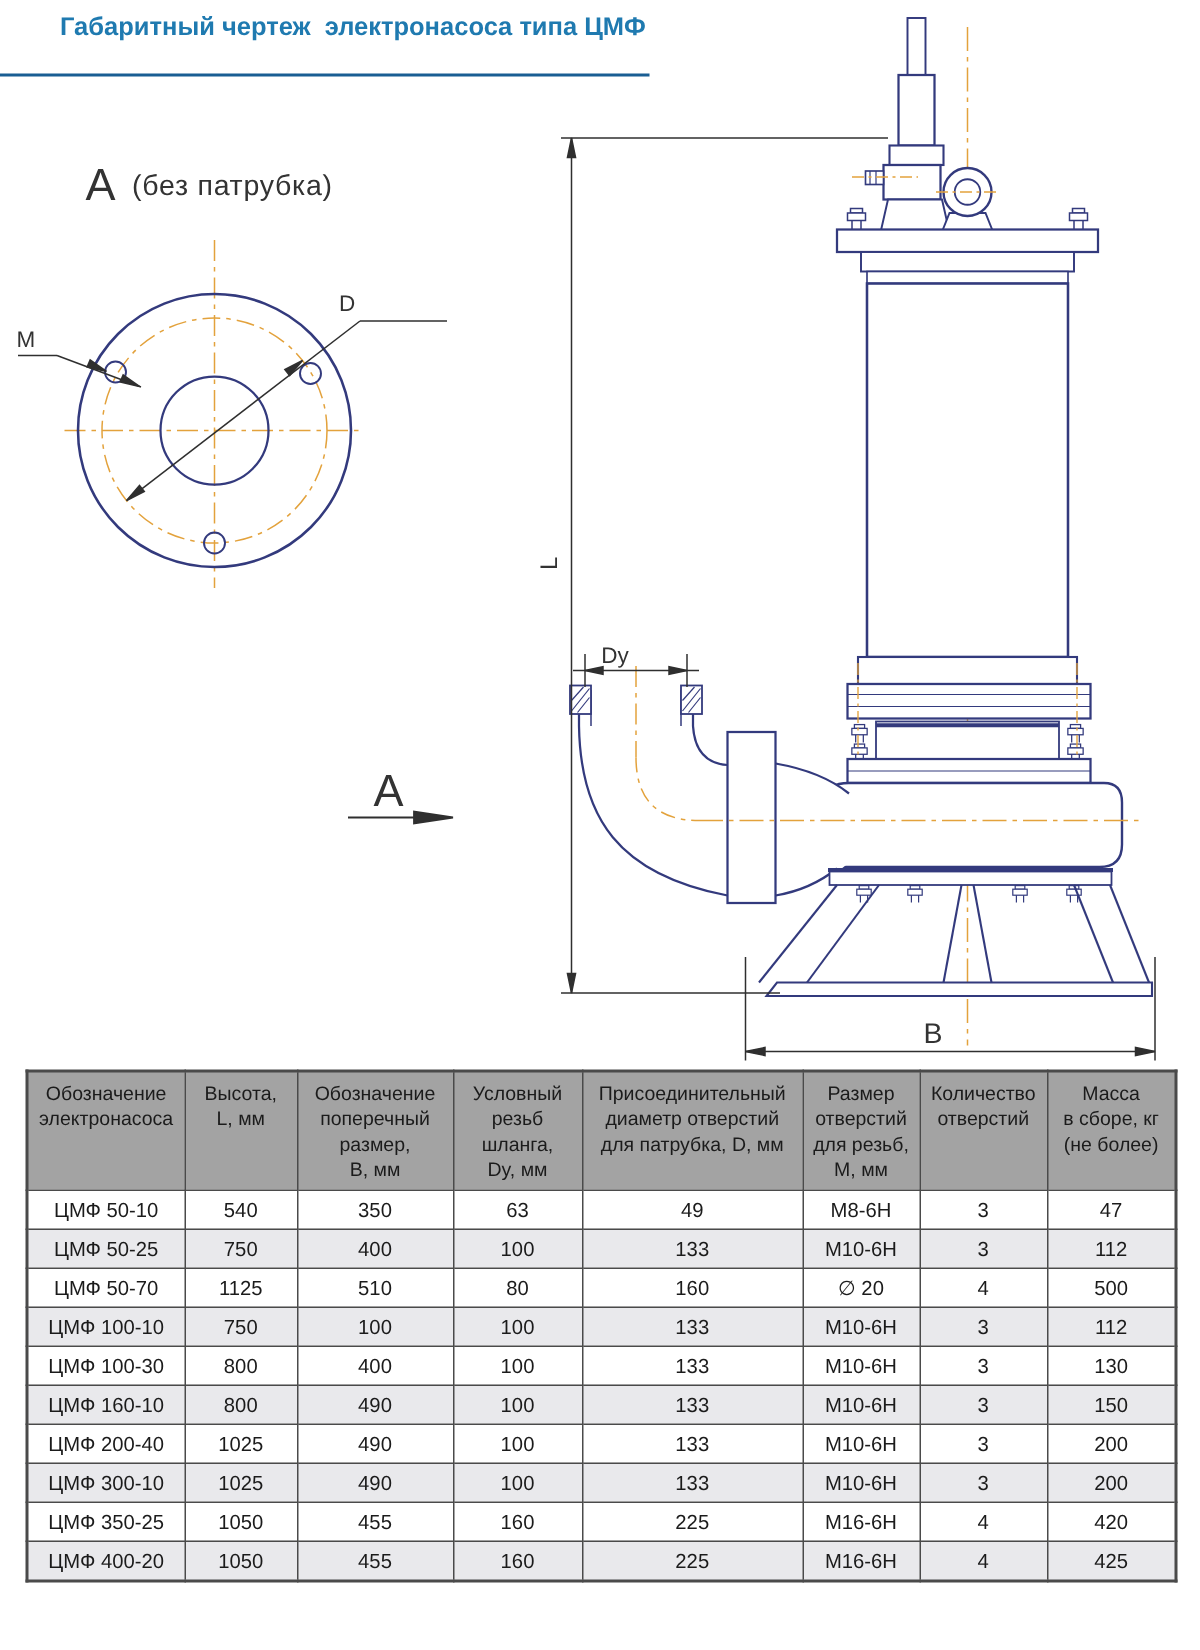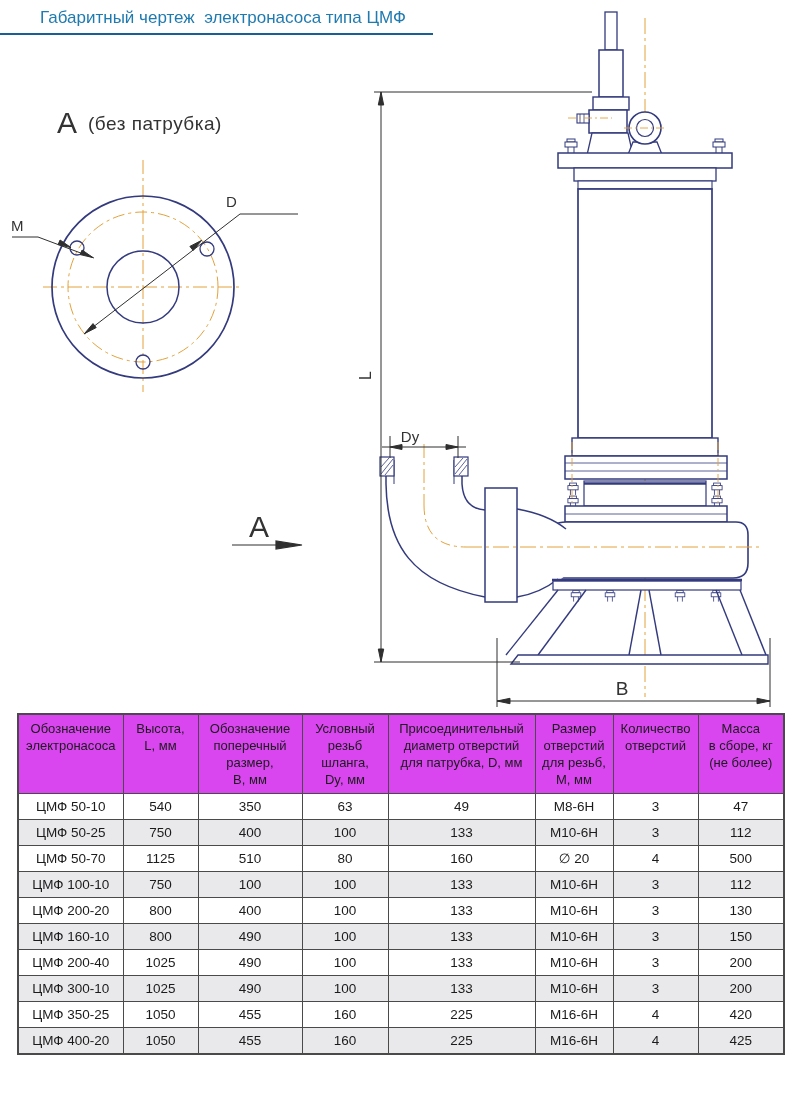--- a/index.html
+++ b/index.html
@@ -1,24 +1,24 @@
 <!DOCTYPE html>
 <html><head>
 <meta charset="utf-8">
 <style>
   html,body{margin:0;padding:0;background:#fff;}
   body{width:800px;height:1100px;position:relative;font-family:"Liberation Sans",sans-serif;overflow:hidden;}
-  .title-bar{position:absolute;left:0;top:6px;width:433px;padding:2px 0 5px 40px;
-    border-bottom:2px solid #1a5e93;color:#1f7ab0;font-size:17px;font-weight:normal;
+  .title-bar{position:absolute;left:0;top:6px;width:433px;padding:2px 0 21px 40px;
+    border-bottom:2px solid #1a5e93;color:#1f7ab0;font-size:17px;font-weight:bold;
     white-space:pre;box-sizing:border-box;}
   .drawing-wrap{position:absolute;left:0;top:0;width:800px;height:712px;}
   table.spec{position:absolute;left:17px;top:713px;width:766px;border-collapse:collapse;
     border:2px solid #4a4a4a;color:#1b1b1b;table-layout:fixed;}
   table.spec th,table.spec td{border:1px solid #4a4a4a;text-align:center;}
-  table.spec th{background:#d946ef;font-weight:normal;font-size:13px;line-height:1.3;
+  table.spec th{background:#a3a3a3;font-weight:normal;font-size:13px;line-height:1.3;
     vertical-align:top;padding:6px 2px 4px 2px;white-space:pre-line;height:62px;}
   table.spec td{font-size:13.5px;padding:4px 2px;height:17px;}
   table.spec tbody tr:nth-child(even){background:#e9e9ec;}
   .draft{fill:#333;font-weight:300;}
 </style>
 </head>
 <body>
 
 <div class="title-bar">Габаритный чертеж  электронасоса типа ЦМФ</div>
 
@@ -274,21 +274,21 @@
         <td>ЦМФ 100-10</td>
         <td>750</td>
         <td>100</td>
         <td>100</td>
         <td>133</td>
         <td>М10-6Н</td>
         <td>3</td>
         <td>112</td>
       </tr>
       <tr>
-        <td>ЦМФ 200-20</td>
+        <td>ЦМФ 100-30</td>
         <td>800</td>
         <td>400</td>
         <td>100</td>
         <td>133</td>
         <td>М10-6Н</td>
         <td>3</td>
         <td>130</td>
       </tr>
       <tr>
         <td>ЦМФ 160-10</td>

